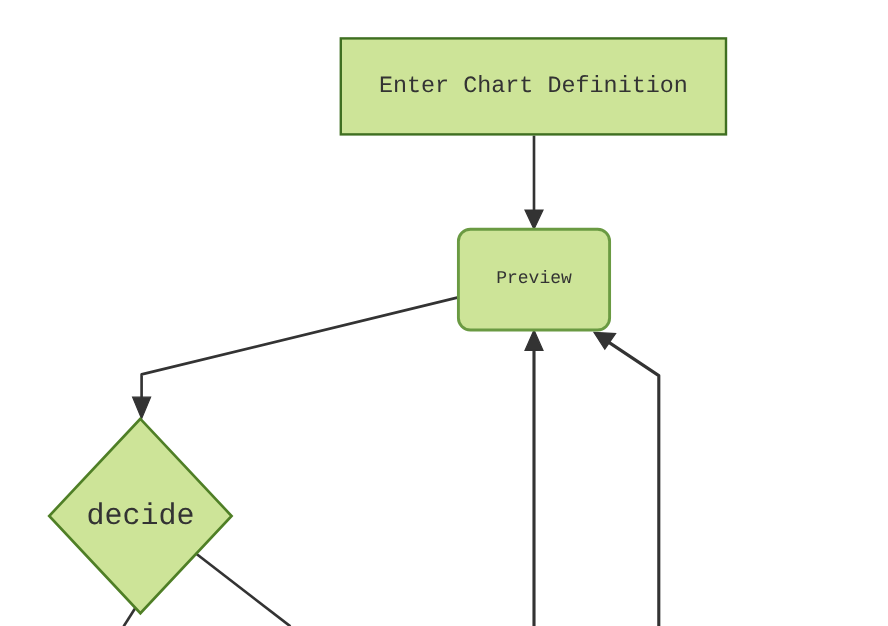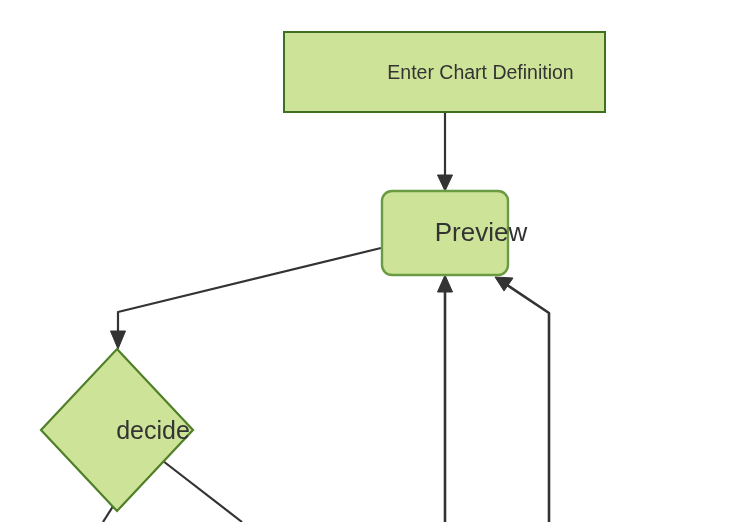--- a/index.html
+++ b/index.html
@@ -23,38 +23,37 @@
     top: 0;
     width: 740px;
     height: 522px;
   }
   .node-label {
     position: absolute;
     display: flex;
     align-items: center;
     justify-content: center;
     color: #333333;
-    font-family: Liberation Sans, sans-serif;
+    font-family: Liberation Mono, monospace;
     white-space: nowrap;
     pointer-events: none;
-    margin-left: 36px;
   }
   #label-enter-chart-definition {
     left: 283px;
     top: 31px;
     width: 323px;
     height: 82px;
     font-size: 19.5px;
   }
   #label-preview {
     left: 381px;
     top: 190px;
     width: 128px;
     height: 85px;
-    font-size: 26px;
+    font-size: 15px;
   }
   #label-decide {
     left: 40px;
     top: 348px;
     width: 154px;
     height: 164px;
     font-size: 25px;
   }
 </style>
 </head>

